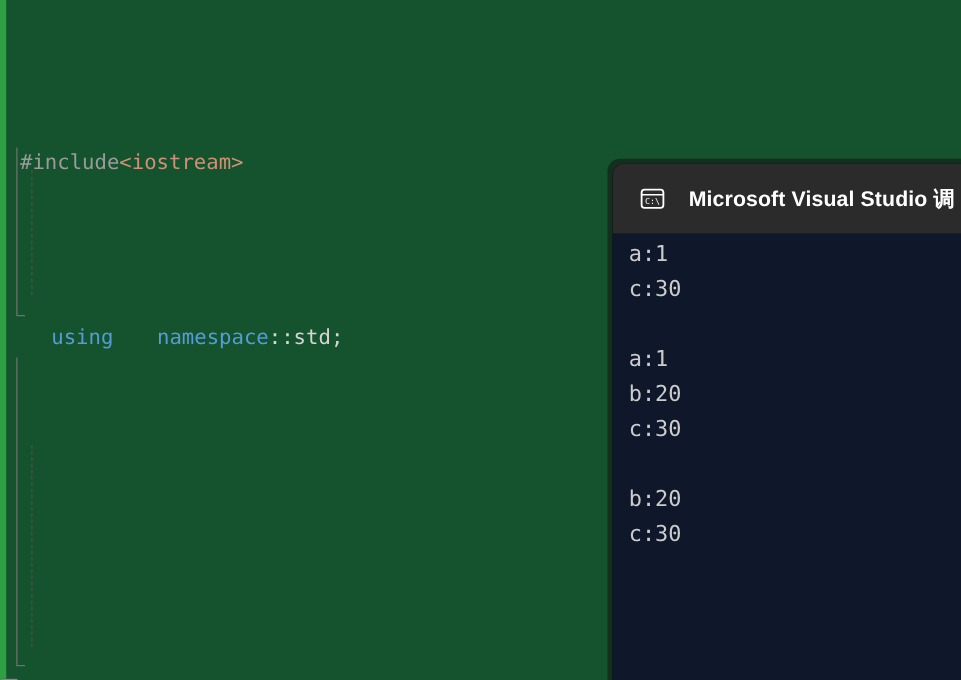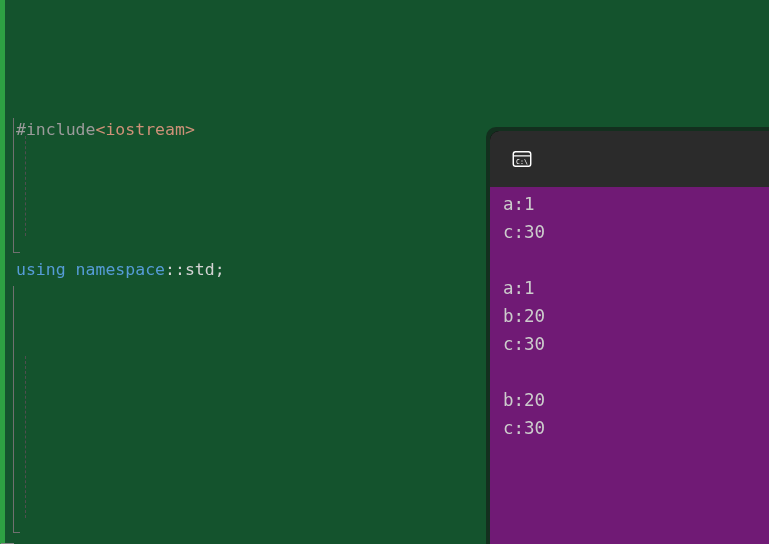--- a/index.html
+++ b/index.html
@@ -43,21 +43,21 @@
   .ln {
     position: relative;
     height: 28px;
     padding-left: 16px;
     box-sizing: border-box;
   }
 
   
   .t-pre    { color: #9b9b9b; }
   .t-inc    { color: #ce9178; }
-  .t-kw     { color: #569cd6; }
+  .t-kw     { color: #569cd6; margin-left: 25px; }
   .t-plain  { color: #d4d4d4; }
   .t-punc   { color: #d4d4d4; }
 
   
   .fold {
     position: absolute;
     left: 1px;
     top: 7px;
     width: 13px;
     height: 13px;
@@ -131,21 +131,21 @@
     font-family: "Liberation Sans", sans-serif;
     font-size: 17px;
     font-weight: bold;
     white-space: nowrap;
     letter-spacing: 0.1px;
   }
   #console-body {
     position: absolute;
     left: 0; top: 56px;
     width: 279px; height: 357px;
-    background: #701a75;
+    background: #0f172a;
     padding-top: 3px;
     box-sizing: border-box;
   }
   .cline {
     height: 28px;
     line-height: 28px;
     padding-left: 13px;
     color: #cccccc;
     font-family: "DejaVu Sans Mono", monospace;
     font-size: 17.5px;
@@ -238,20 +238,21 @@
 <div id="console-shadow"></div>
 
 <div id="console-window">
 
   <div id="console-titlebar">
     <svg id="console-icon" viewBox="0 0 24 24">
       <rect x="2.5" y="4" width="19" height="16" rx="2.5" ry="2.5" fill="none" stroke="#ffffff" stroke-width="1.6"></rect>
       <line x1="2.5" y1="8.5" x2="21.5" y2="8.5" stroke="#ffffff" stroke-width="1.3"></line>
       <text x="12" y="17" fill="#ffffff" font-size="7.2" font-family="DejaVu Sans Mono, monospace" text-anchor="middle">C:\</text>
     </svg>
+    <div id="console-title">Microsoft Visual Studio 调</div>
   </div>
 
   <div id="console-body">
     <div class="cline">a:1</div>
     <div class="cline">c:30</div>
     <div class="cblank"></div>
     <div class="cline">a:1</div>
     <div class="cline">b:20</div>
     <div class="cline">c:30</div>
     <div class="cblank"></div>

